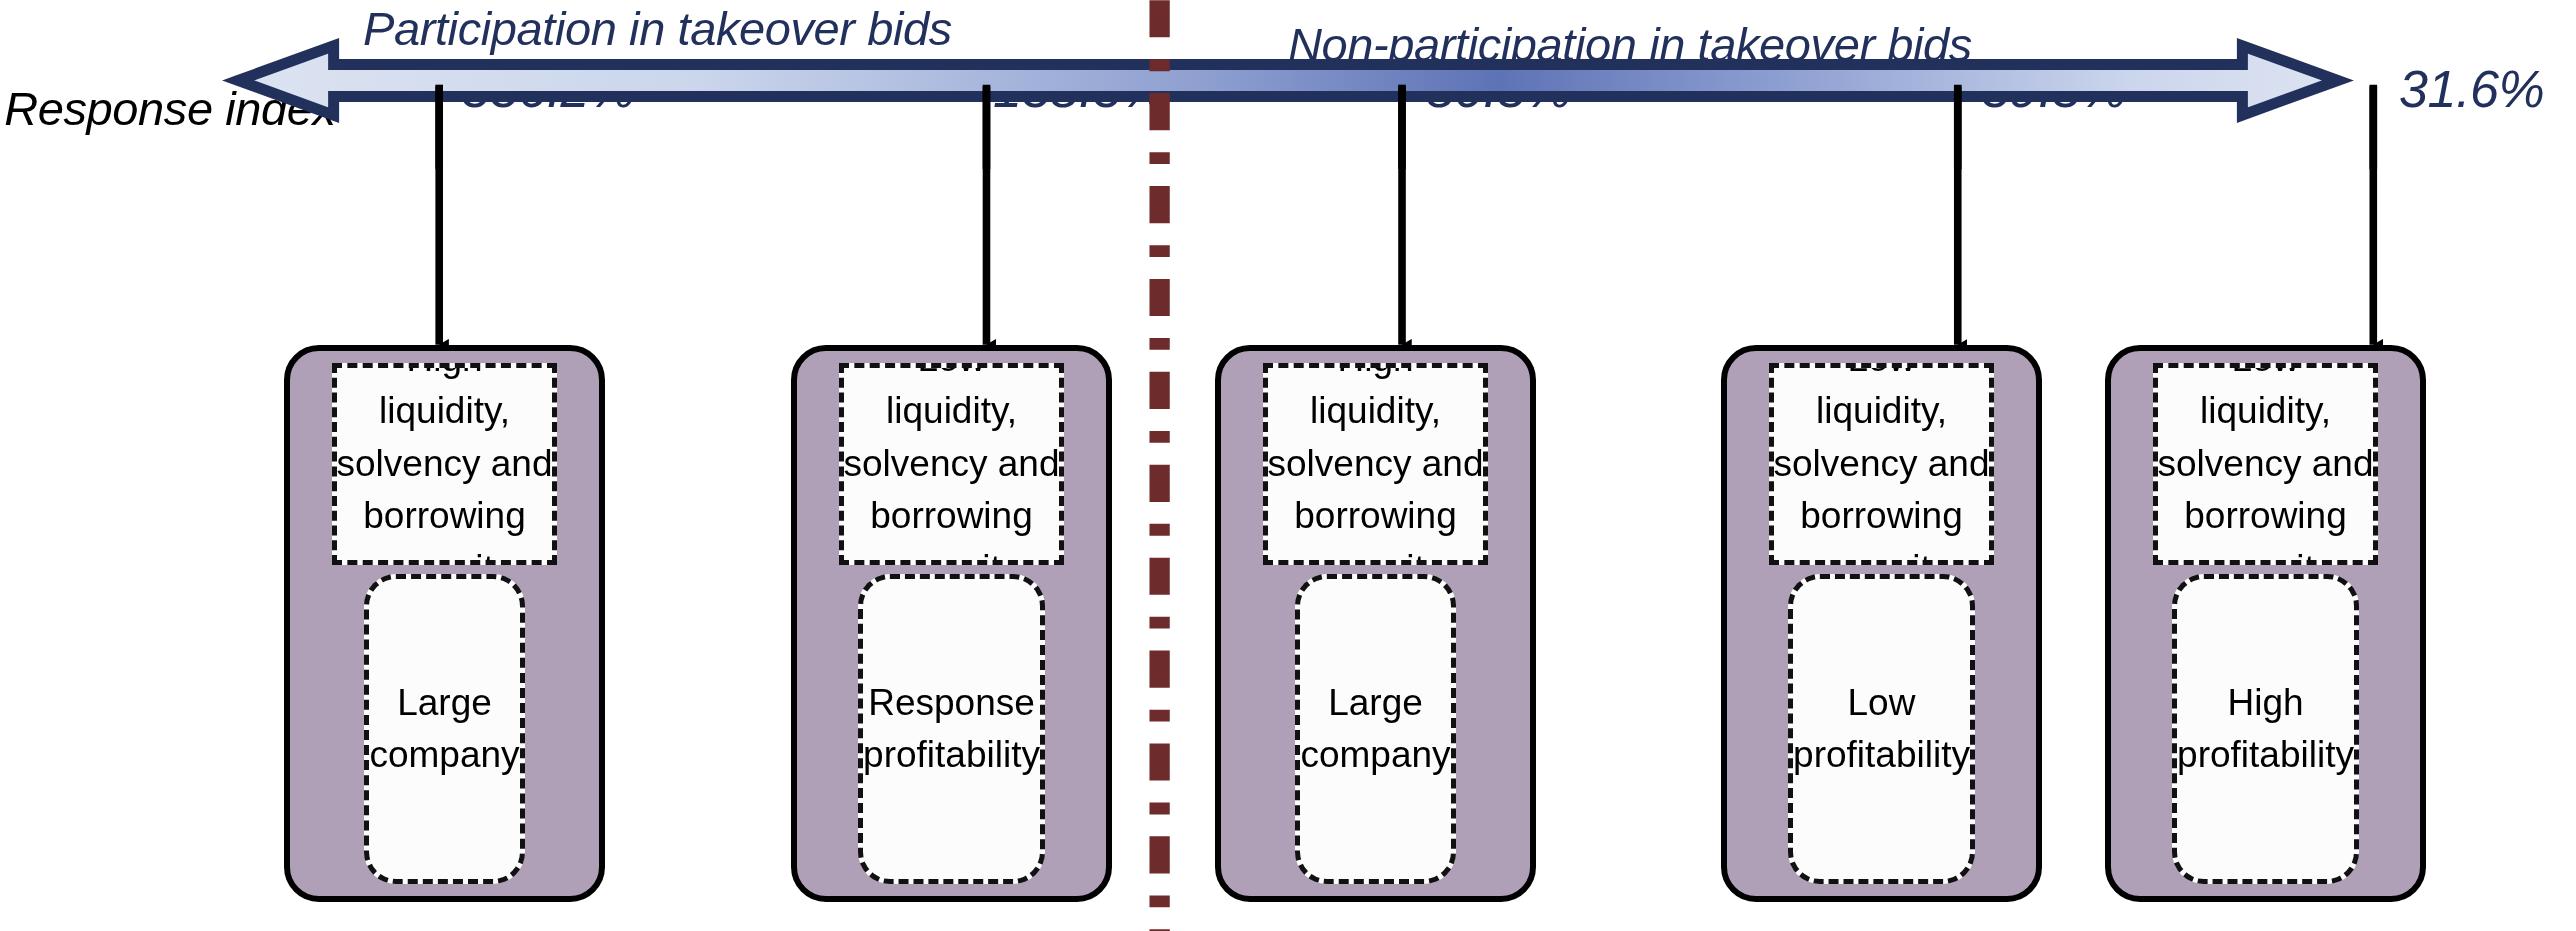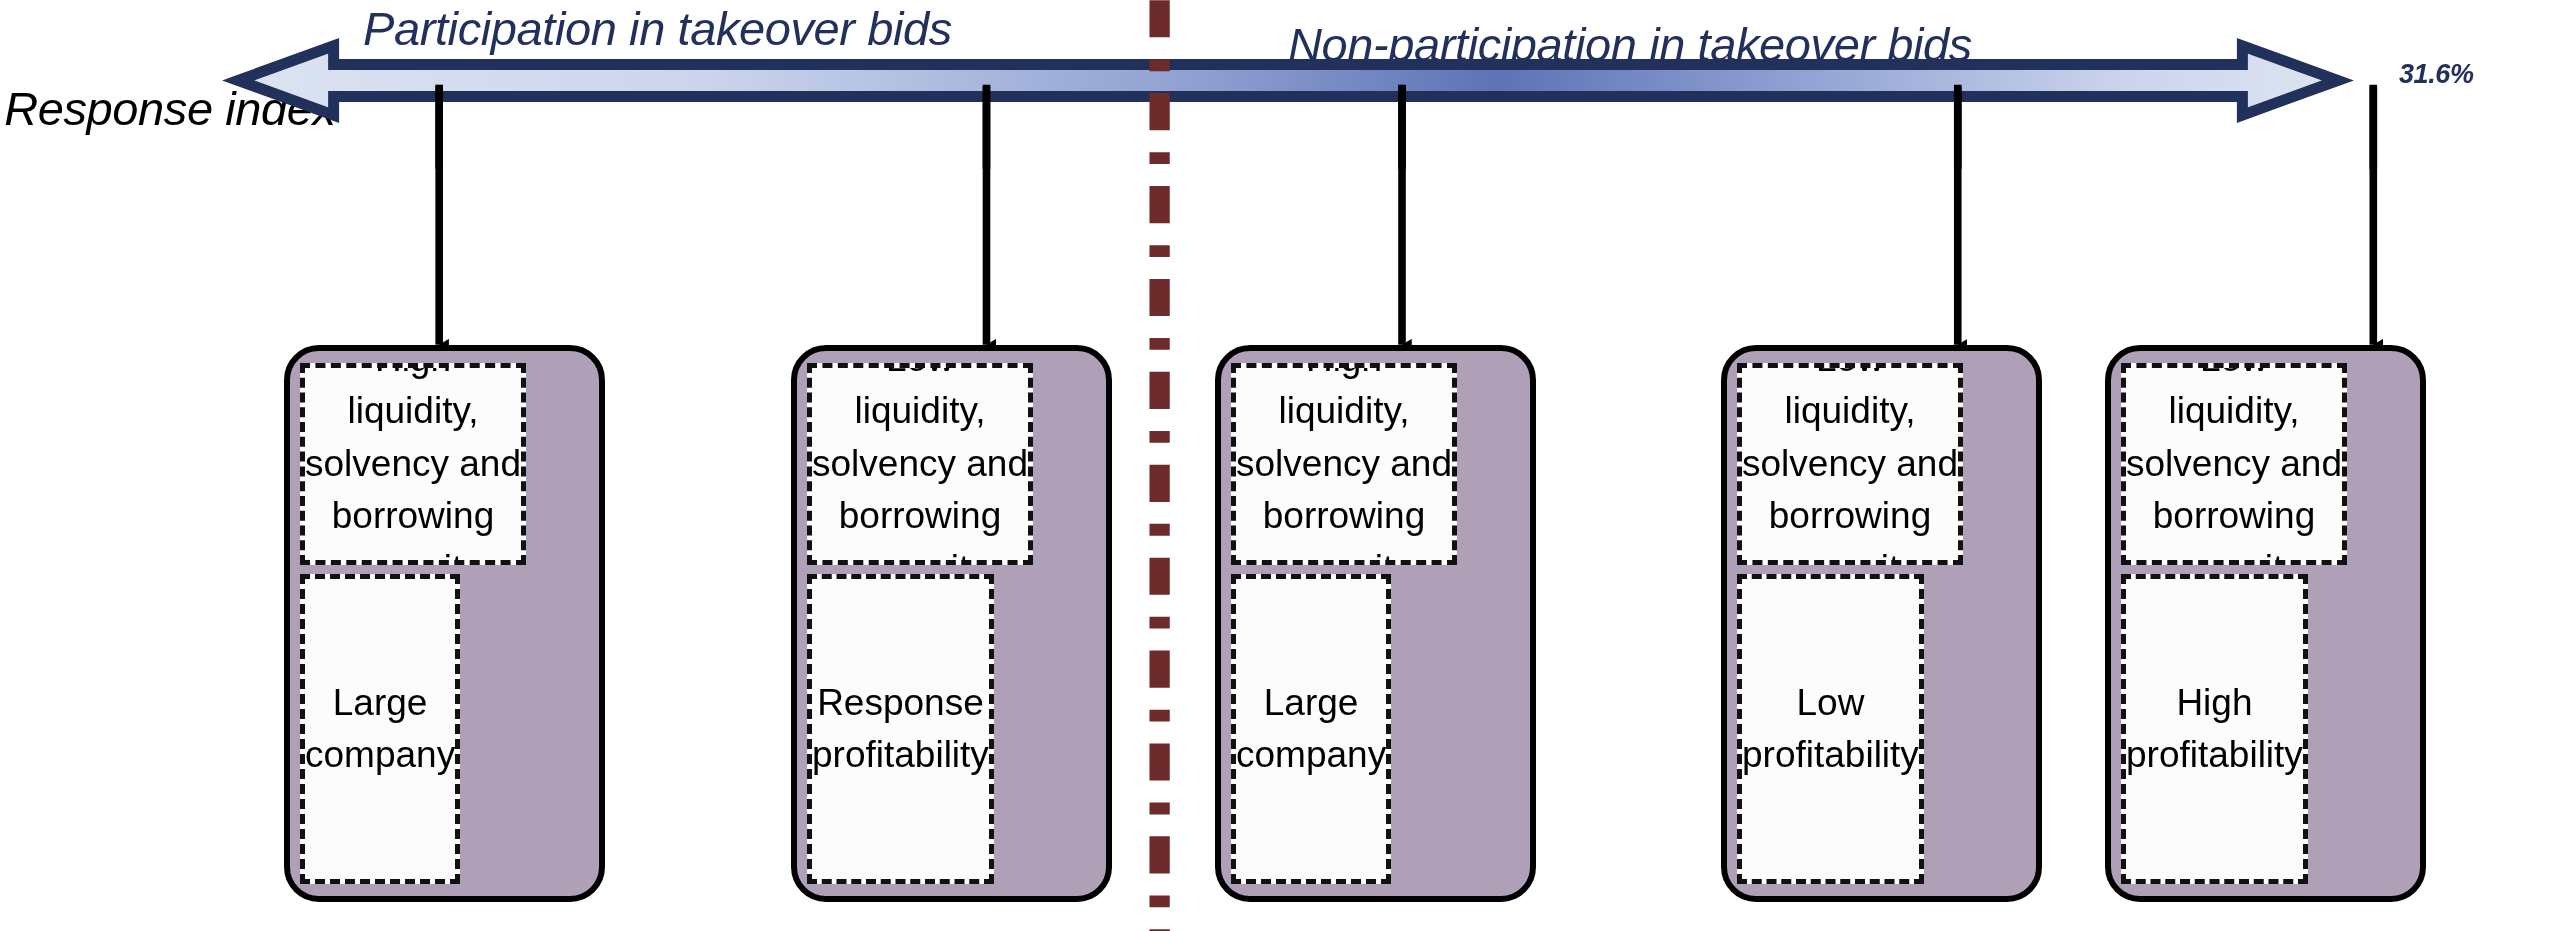--- a/index.html
+++ b/index.html
@@ -53,46 +53,45 @@
     color: #000000;
     white-space: nowrap;
     letter-spacing: -0.4px;
   }
 
   .pct-label {
     position: absolute;
     top: 59px;
     font-family: "Liberation Sans", sans-serif;
     font-style: italic;
-    font-size: 27px;
+    font-size: 52px;
     color: #22305C;
     white-space: nowrap;
     letter-spacing: -0.4px;
-    font-weight: bold;
   }
 
   
   #overlay {
     position: absolute;
     left: 0; top: 0;
     width: 2576px;
     height: 932px;
     pointer-events: none;
   }
 
   
   .profile-box {
     position: absolute;
     box-sizing: border-box;
     background: #AFA0B8;
     border: 6px solid #000000;
     border-radius: 35px;
     display: flex;
     flex-direction: column;
-    align-items: flex-start;
+    align-items: center;
     padding: 12px 10px 12px 10px;
   }
   .panel {
     box-sizing: border-box;
     background: #FCFCFC;
     border: 5px dashed #111111;
     display: flex;
     flex-direction: column;
     align-items: center;
     justify-content: center;
@@ -104,20 +103,21 @@
     overflow: hidden;
   }
   .panel-top {
     flex: 0 0 auto;
     height: 202px;
     margin-bottom: 9.3px;
   }
   .panel-bottom {
     flex: 1 1 auto;
     min-height: 0;
+    border-radius: 32px;
   }
   .panel .line { display: block; white-space: nowrap; }
 </style>
 </head>
 <body>
 
 <div id="stage">
 
   <div class="axis-label" id="label-participation">Participation in takeover bids</div>
 

